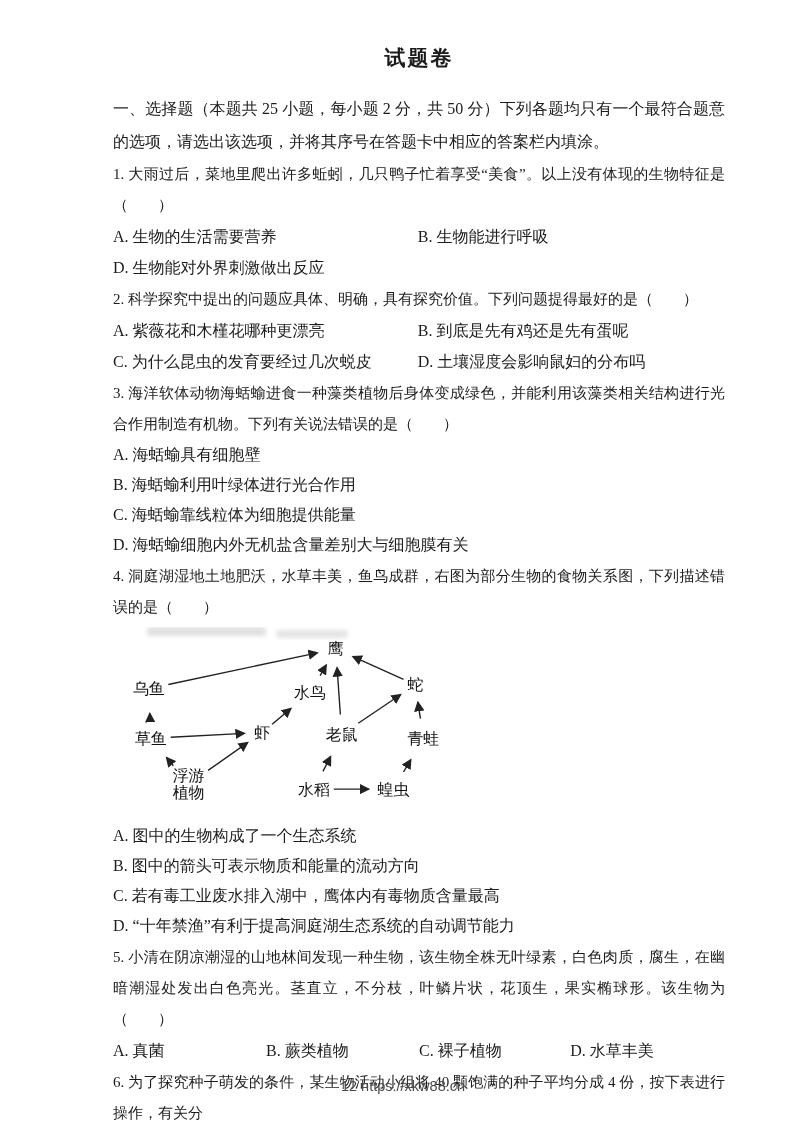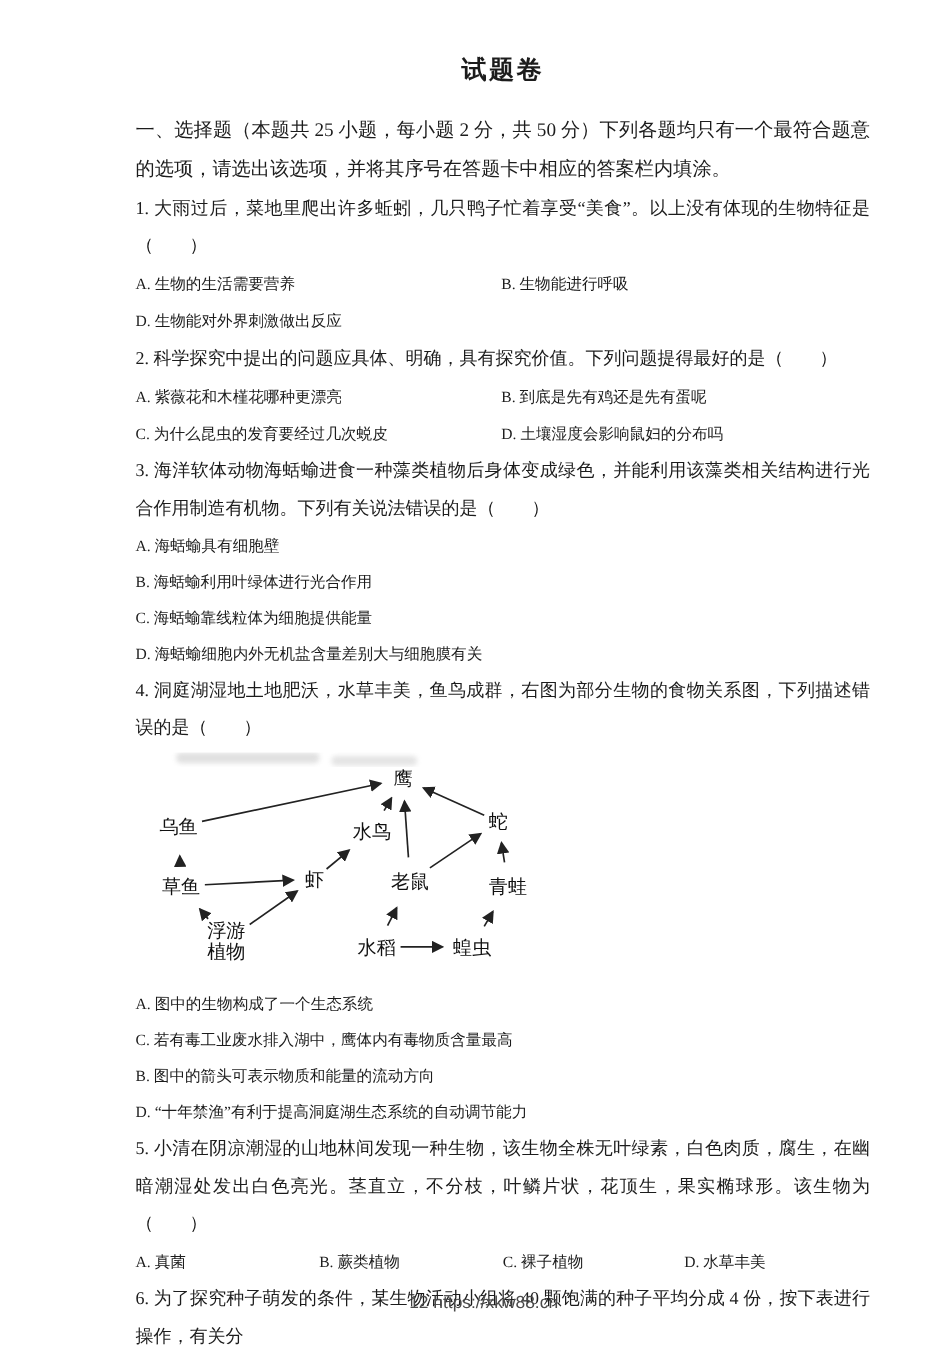--- a/index.html
+++ b/index.html
@@ -27,21 +27,21 @@
     line-height:33px;
     text-align:justify;
     margin-bottom:1px;
   }
   .question { margin-bottom:1px; }
   .stem {
     font-size:15px;
     line-height:31px;
     text-align:justify;
   }
-  .options { font-size:13px; }
+  .options { font-size:16px; }
   .grid-2 { display:grid; grid-template-columns:49.8% 50.2%; }
   .grid-2 .opt { line-height:31px; }
   .grid-4 { display:grid; grid-template-columns:25% 25% 24.7% 25.3%; }
   .grid-4 .opt { line-height:31px; }
   .grid-1 .opt { display:block; line-height:30px; }
   .food-web { padding:4px 0 6px 6px; }
   #food-web-svg line { stroke:#222; stroke-width:1.4; }
   .fw-label {
     font-size:16px;
     fill:#111;
@@ -138,22 +138,22 @@
             <text class="fw-label"><tspan x="224" y="108" dy="0.35em">老鼠</tspan></text>
             <text class="fw-label"><tspan x="306" y="112" dy="0.35em">青蛙</tspan></text>
             <text class="fw-label"><tspan x="70" y="149.5" dy="0.35em">浮游</tspan><tspan x="70" y="166.5" dy="0.35em">植物</tspan></text>
             <text class="fw-label"><tspan x="196" y="163" dy="0.35em">水稻</tspan></text>
             <text class="fw-label"><tspan x="276" y="163" dy="0.35em">蝗虫</tspan></text>
           </svg>
       </figure>
 
       <div class="options grid-1">
         <span class="opt">A. 图中的生物构成了一个生态系统</span>
+        <span class="opt">B. 图中的箭头可表示物质和能量的流动方向</span>
         <span class="opt">C. 若有毒工业废水排入湖中，鹰体内有毒物质含量最高</span>
-        <span class="opt">B. 图中的箭头可表示物质和能量的流动方向</span>
         <span class="opt">D. “十年禁渔”有利于提高洞庭湖生态系统的自动调节能力</span>
       </div>
     </div>
 
     <div class="question">
       <p class="stem">5. 小清在阴凉潮湿的山地林间发现一种生物，该生物全株无叶绿素，白色肉质，腐生，在幽暗潮湿处发出白色亮光。茎直立，不分枝，叶鳞片状，花顶生，果实椭球形。该生物为（　　）</p>
       <div class="options grid-4">
         <span class="opt">A. 真菌</span>
         <span class="opt">B. 蕨类植物</span>
         <span class="opt">C. 裸子植物</span>

